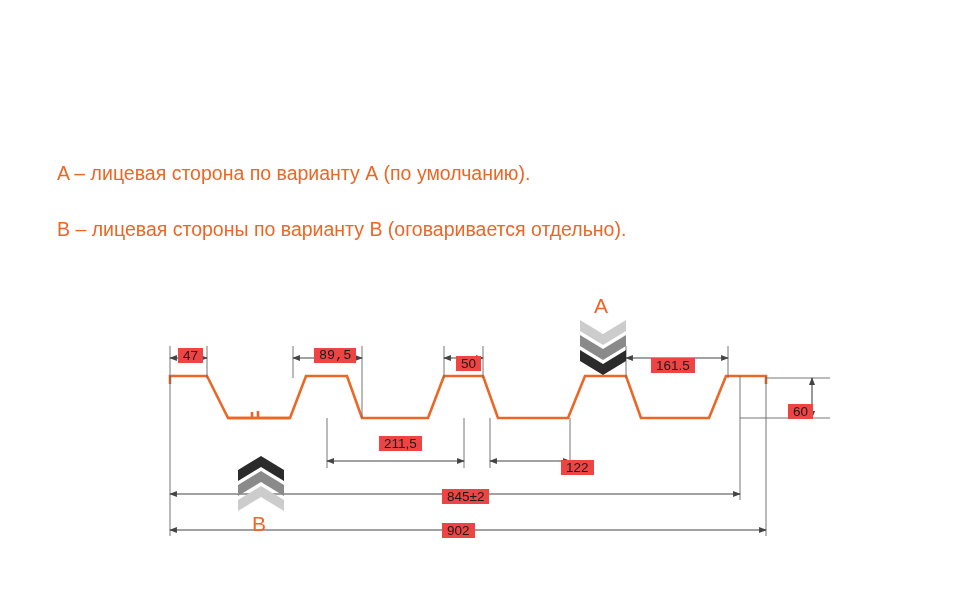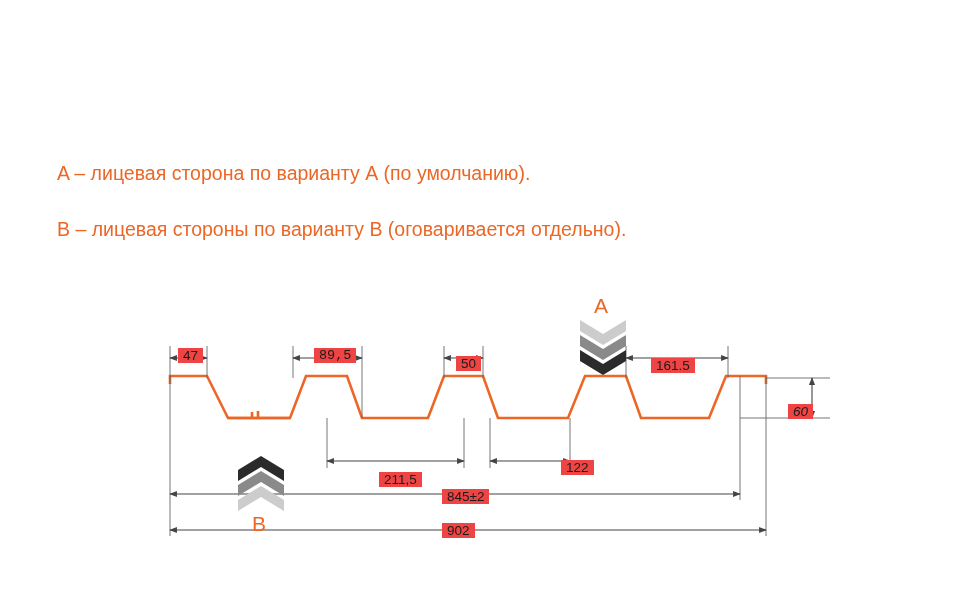--- a/index.html
+++ b/index.html
@@ -85,22 +85,22 @@
     color: #1b1b1b;
     background: #ef4444;
     padding: 0 5px;
     white-space: nowrap;
     font-family: "Liberation Sans", sans-serif;
   }
   .dim-47   { left: 178px; top: 348px; }
   .dim-895  { left: 314px; top: 348px; font-family: Liberation Mono, monospace; }
   .dim-50   { left: 456px; top: 356px; }
   .dim-1615 { left: 651px; top: 358px; }
-  .dim-60   { left: 788px; top: 404px; font-style: italic; }
-  .dim-2115 { left: 379px; top: 472px; }
+  .dim-60   { left: 788px; top: 404px; }
+  .dim-2115 { left: 379px; top: 436px; }
   .dim-122  { left: 521px; top: 460px; margin-left: 40px; }
   .dim-845  { left: 442px; top: 489px; }
   .dim-902  { left: 442px; top: 523px; }
 
   
   .marker-label {
     position: absolute;
     font-size: 21px;
     color: #ec6726;
     font-family: "Liberation Sans", sans-serif;

